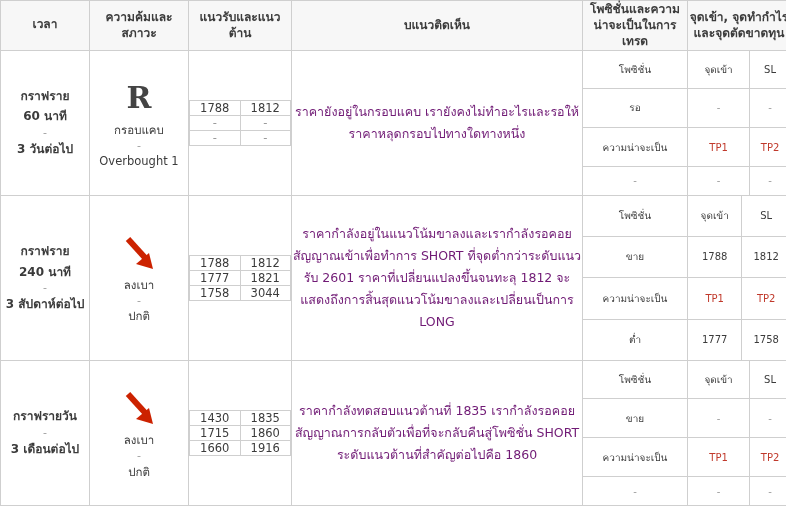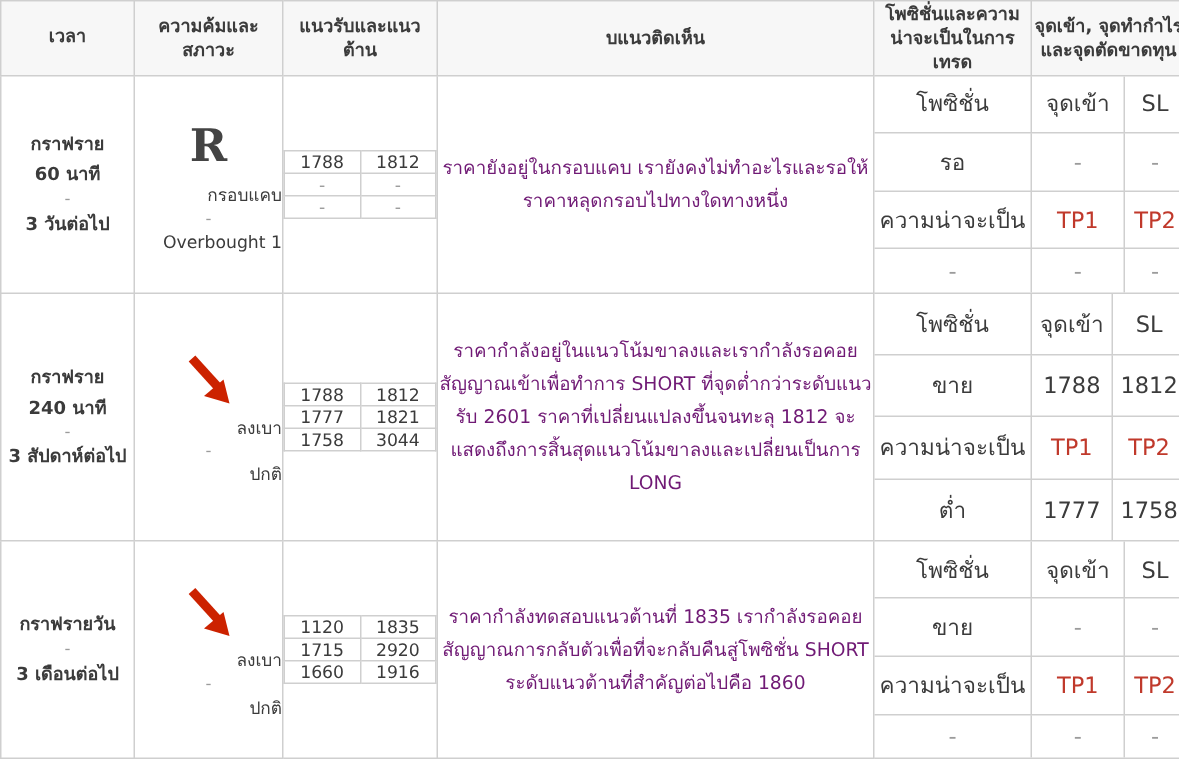--- a/index.html
+++ b/index.html
@@ -75,21 +75,20 @@
     font-weight: bold;
     color: #444444;
     line-height: 1;
   }
   .arrow-down {
     display: block;
   }
   .trend-text {
     font-size: 11.5px;
     color: #3b3b3b;
-    text-align: right;
   }
   .dot-sep {
     color: #9b9b9b;
     font-size: 11px;
     line-height: 1.2;
   }
 
   
   .sr-cell {
     padding: 6px 4px;
@@ -120,21 +119,21 @@
   }
 
   
   .nested {
     width: 100%;
     height: 100%;
     border-collapse: collapse;
   }
   .nested td {
     border: 1px solid #cfcfcf;
-    font-size: 15px;
+    font-size: 10px;
     color: #3b3b3b;
     padding: 8px 4px;
     text-align: center;
   }
   .nested td.head {
     color: #3b3b3b;
   }
   .nested td.tp {
     color: #c0392b;
   }
@@ -308,26 +307,26 @@
           </svg>
         </div>
         <div class="trend-text">ลงเบา</div>
         <div class="dot-sep">-</div>
         <div class="trend-text">ปกติ</div>
       </td>
       <td class="sr-cell">
         <table class="sr-table">
           <tbody>
               <tr>
-            <td>1120</td>
+            <td>1430</td>
             <td>1835</td>
           </tr>
           <tr>
             <td>1715</td>
-            <td>2920</td>
+            <td>1860</td>
           </tr>
           <tr>
             <td>1660</td>
             <td>1916</td>
           </tr>
         </tbody>
           </table>
       </td>
       <td class="comment-cell">ราคากำลังทดสอบแนวต้านที่ 1835 เรากำลังรอคอยสัญญาณการกลับตัวเพื่อที่จะกลับคืนสู่โพซิชั่น SHORT ระดับแนวต้านที่สำคัญต่อไปคือ 1860</td>
       <td class="nopad" colspan="2">

